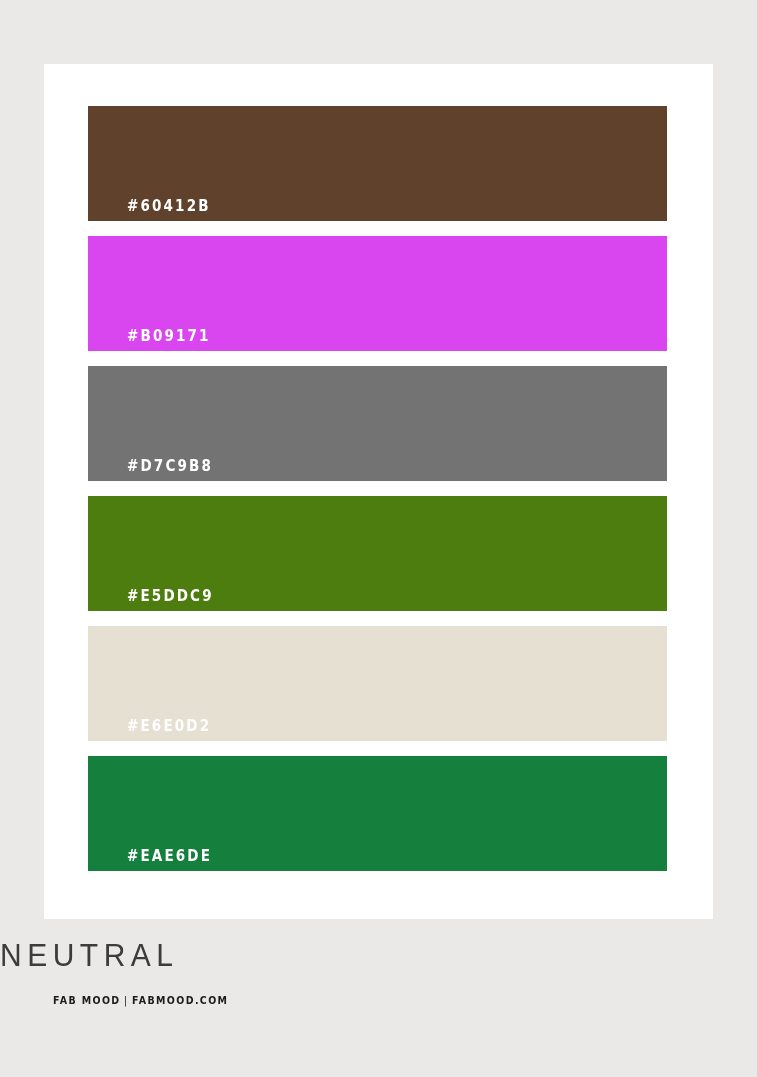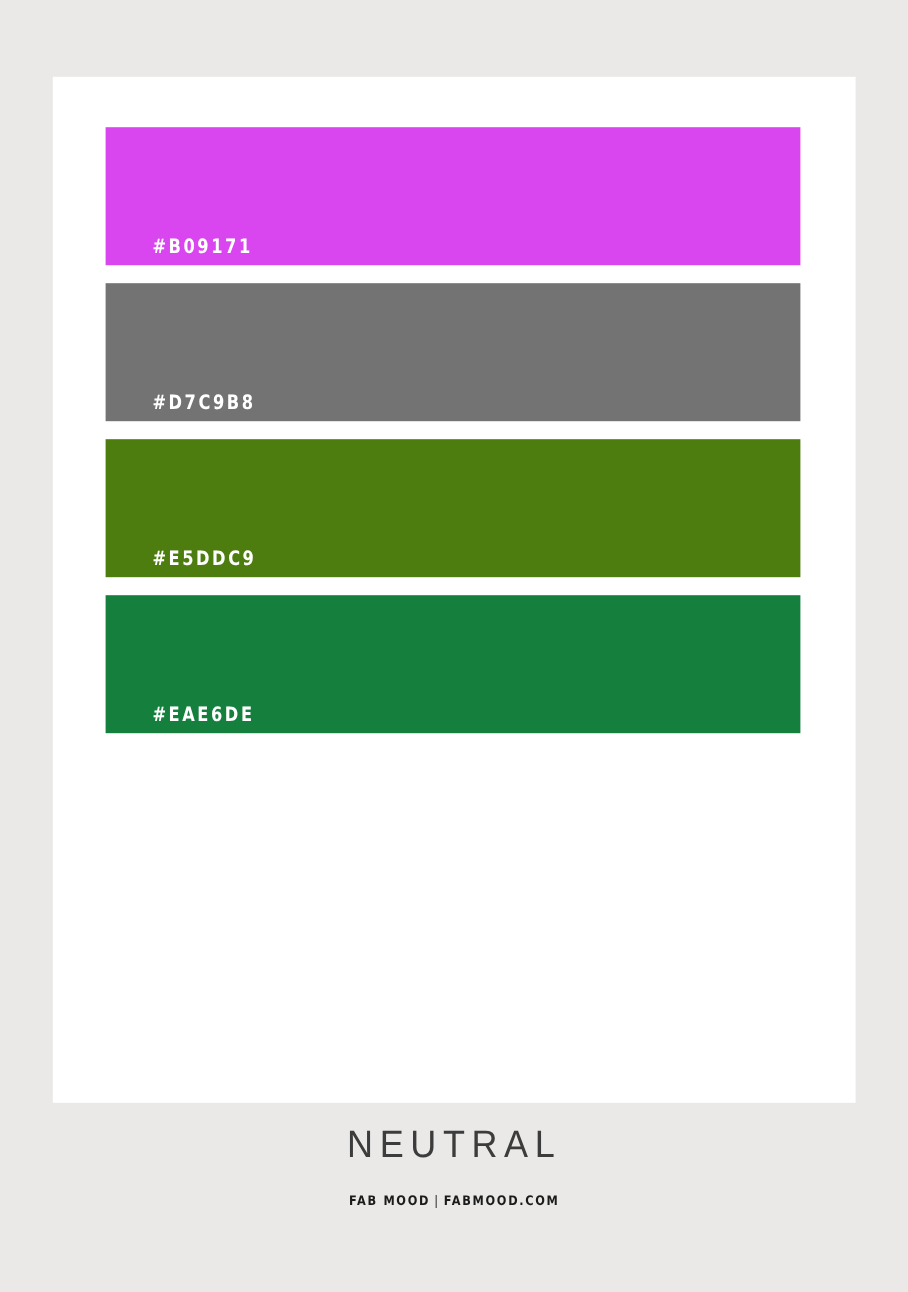--- a/index.html
+++ b/index.html
@@ -61,21 +61,21 @@
     transform: scaleX(0.82);
     transform-origin: left bottom;
   }
 
   
   #palette-footer {
     position: absolute;
     left: 0;
     top: 940px;
     width: 757px;
-    text-align: center;
+    text-align: left;
   }
 
   #palette-title {
     color: #3c3c3c;
     font-family: "Liberation Sans", sans-serif;
     font-size: 30px;
     font-weight: 300;
     letter-spacing: 5.5px;
     line-height: 1;
     white-space: nowrap;
@@ -100,33 +100,39 @@
 </style>
 </head>
 <body>
 
 <div id="palette-page">
 
   <div id="palette-card">
 
     <div id="swatch-stack">
 
+      <div class="swatch" style="background-color: rgb(96, 65, 43);">
+        <span class="swatch-label">#60412B</span>
+      </div>
 
       <div class="swatch" style="background-color: #d946ef;">
         <span class="swatch-label">#B09171</span>
       </div>
 
       <div class="swatch" style="background-color: #737373;">
         <span class="swatch-label">#D7C9B8</span>
       </div>
 
       <div class="swatch" style="background-color: #4d7c0f;">
         <span class="swatch-label">#E5DDC9</span>
       </div>
 
+      <div class="swatch" style="background-color: rgb(230, 224, 210);">
+        <span class="swatch-label">#E6E0D2</span>
+      </div>
 
       <div class="swatch" style="background-color: #15803d;">
         <span class="swatch-label">#EAE6DE</span>
       </div>
 
     </div>
   </div>
 
   <div id="palette-footer">
     <div id="palette-title">NEUTRAL</div>

